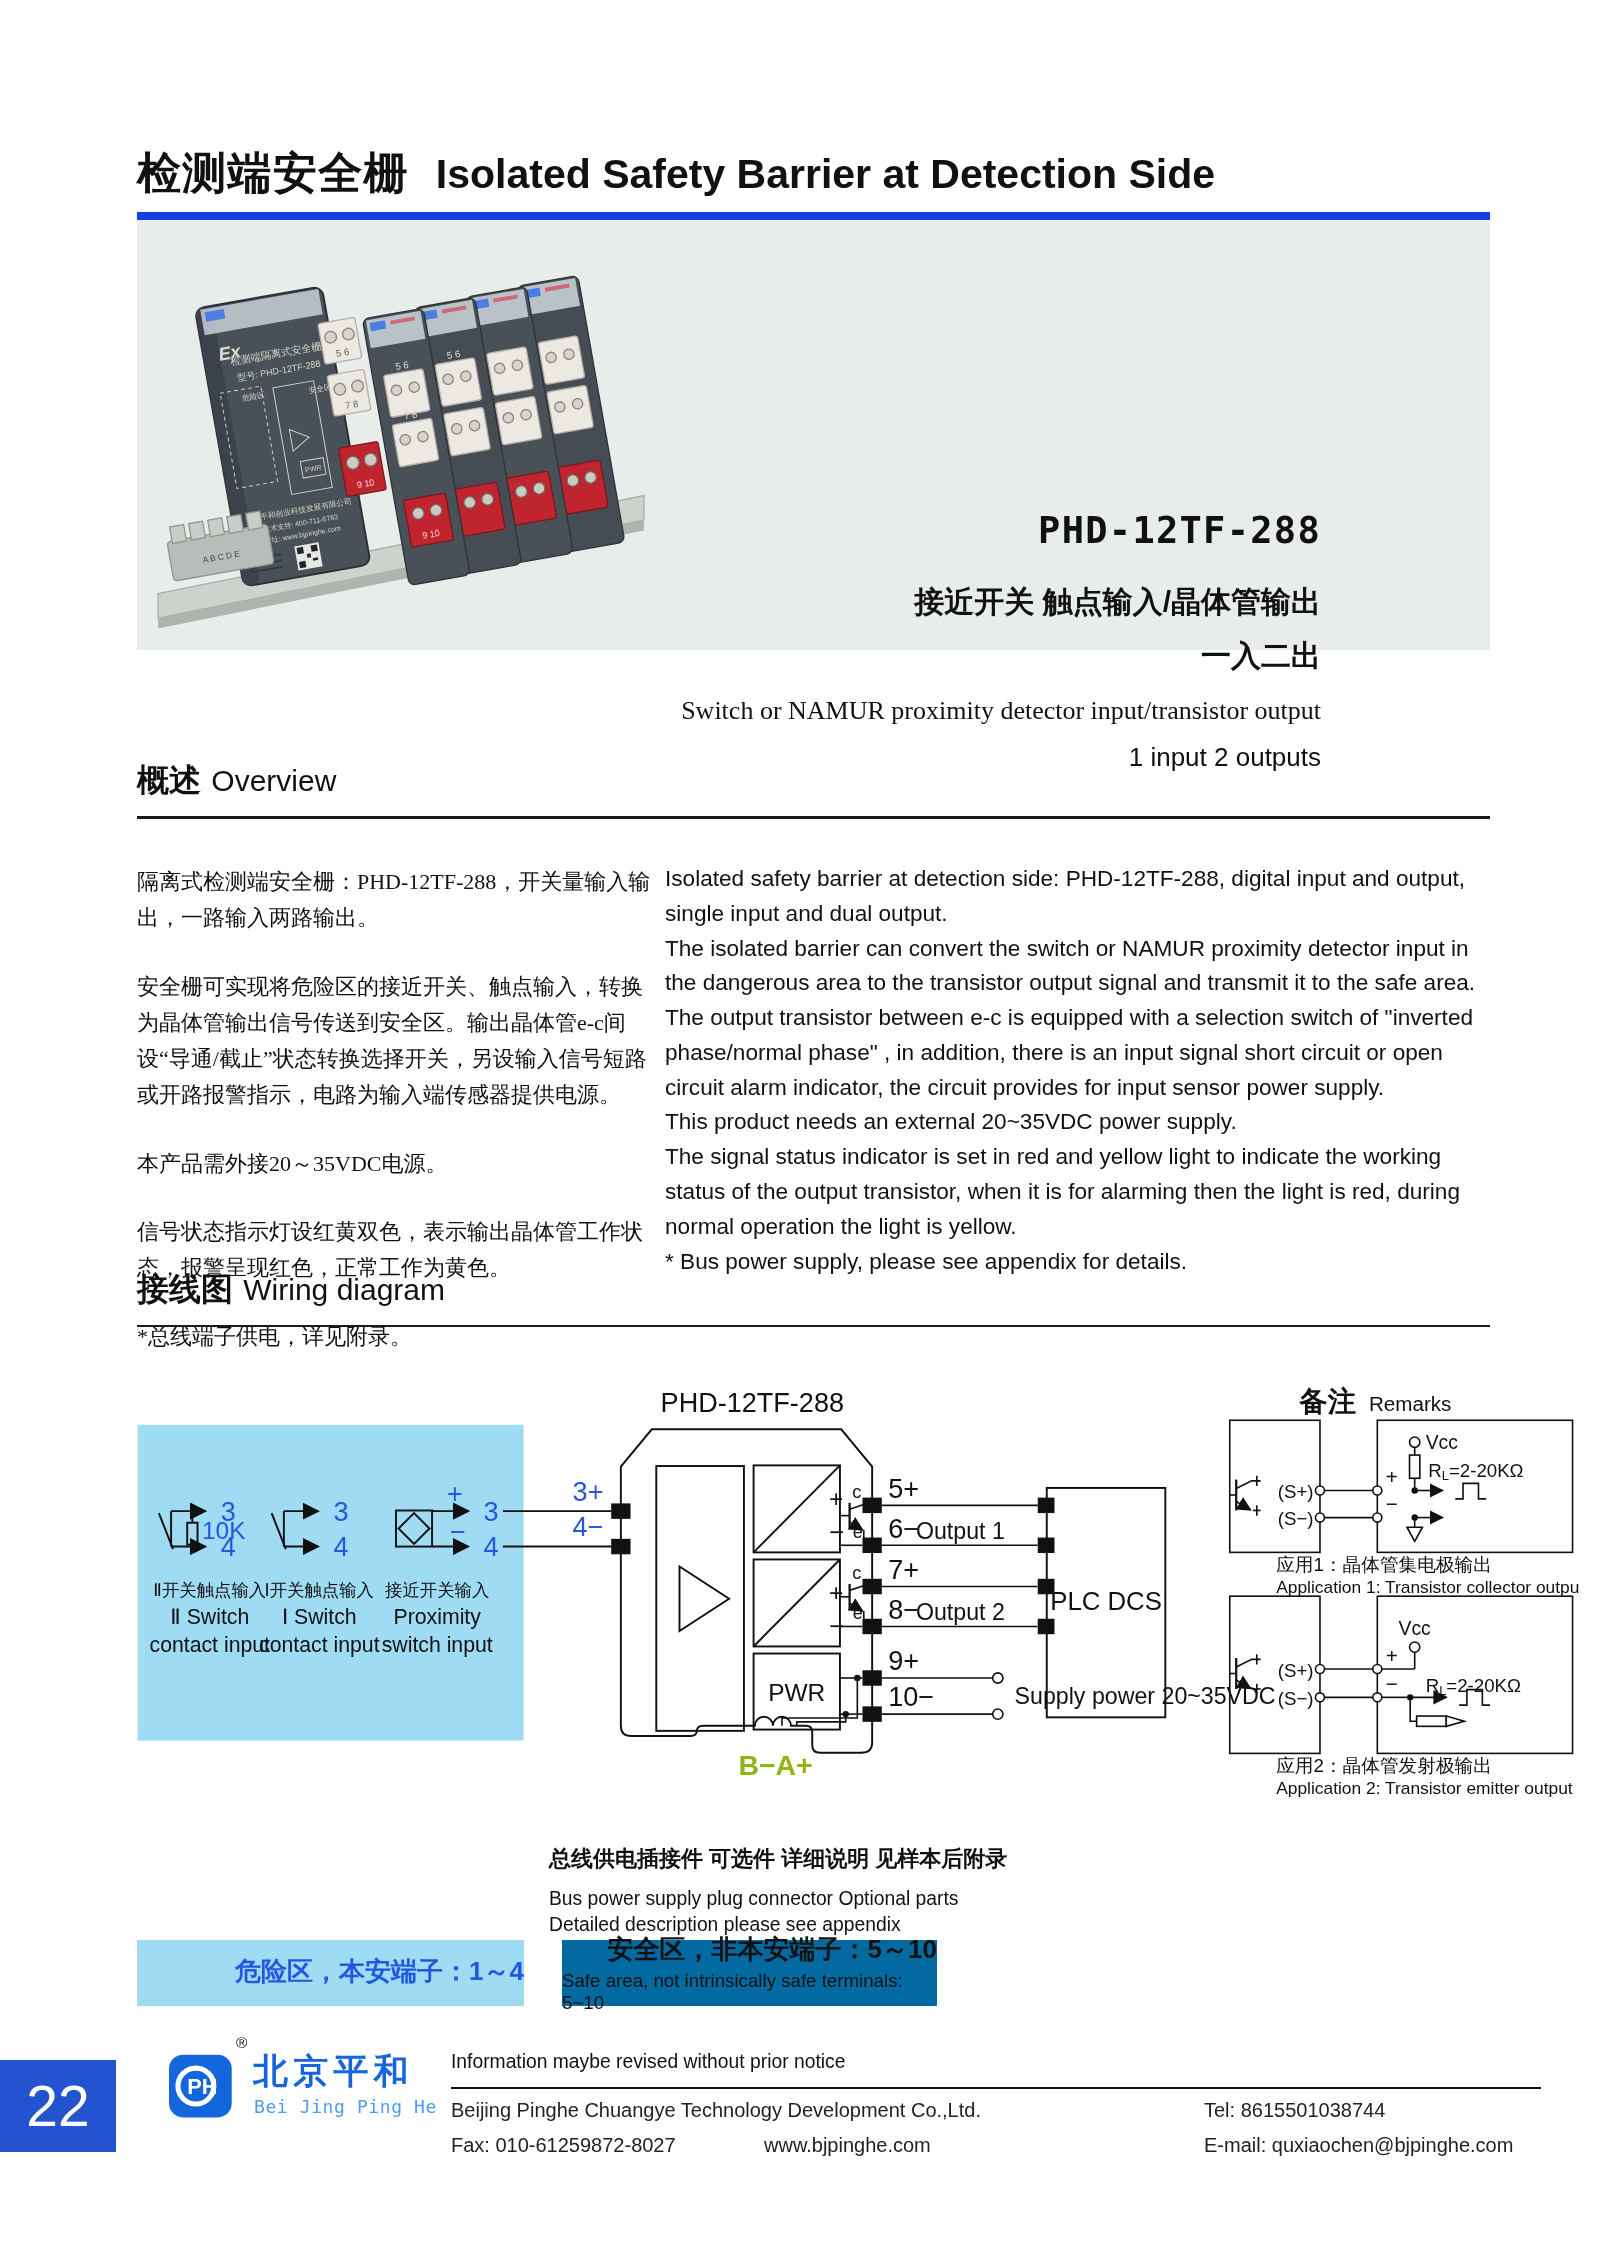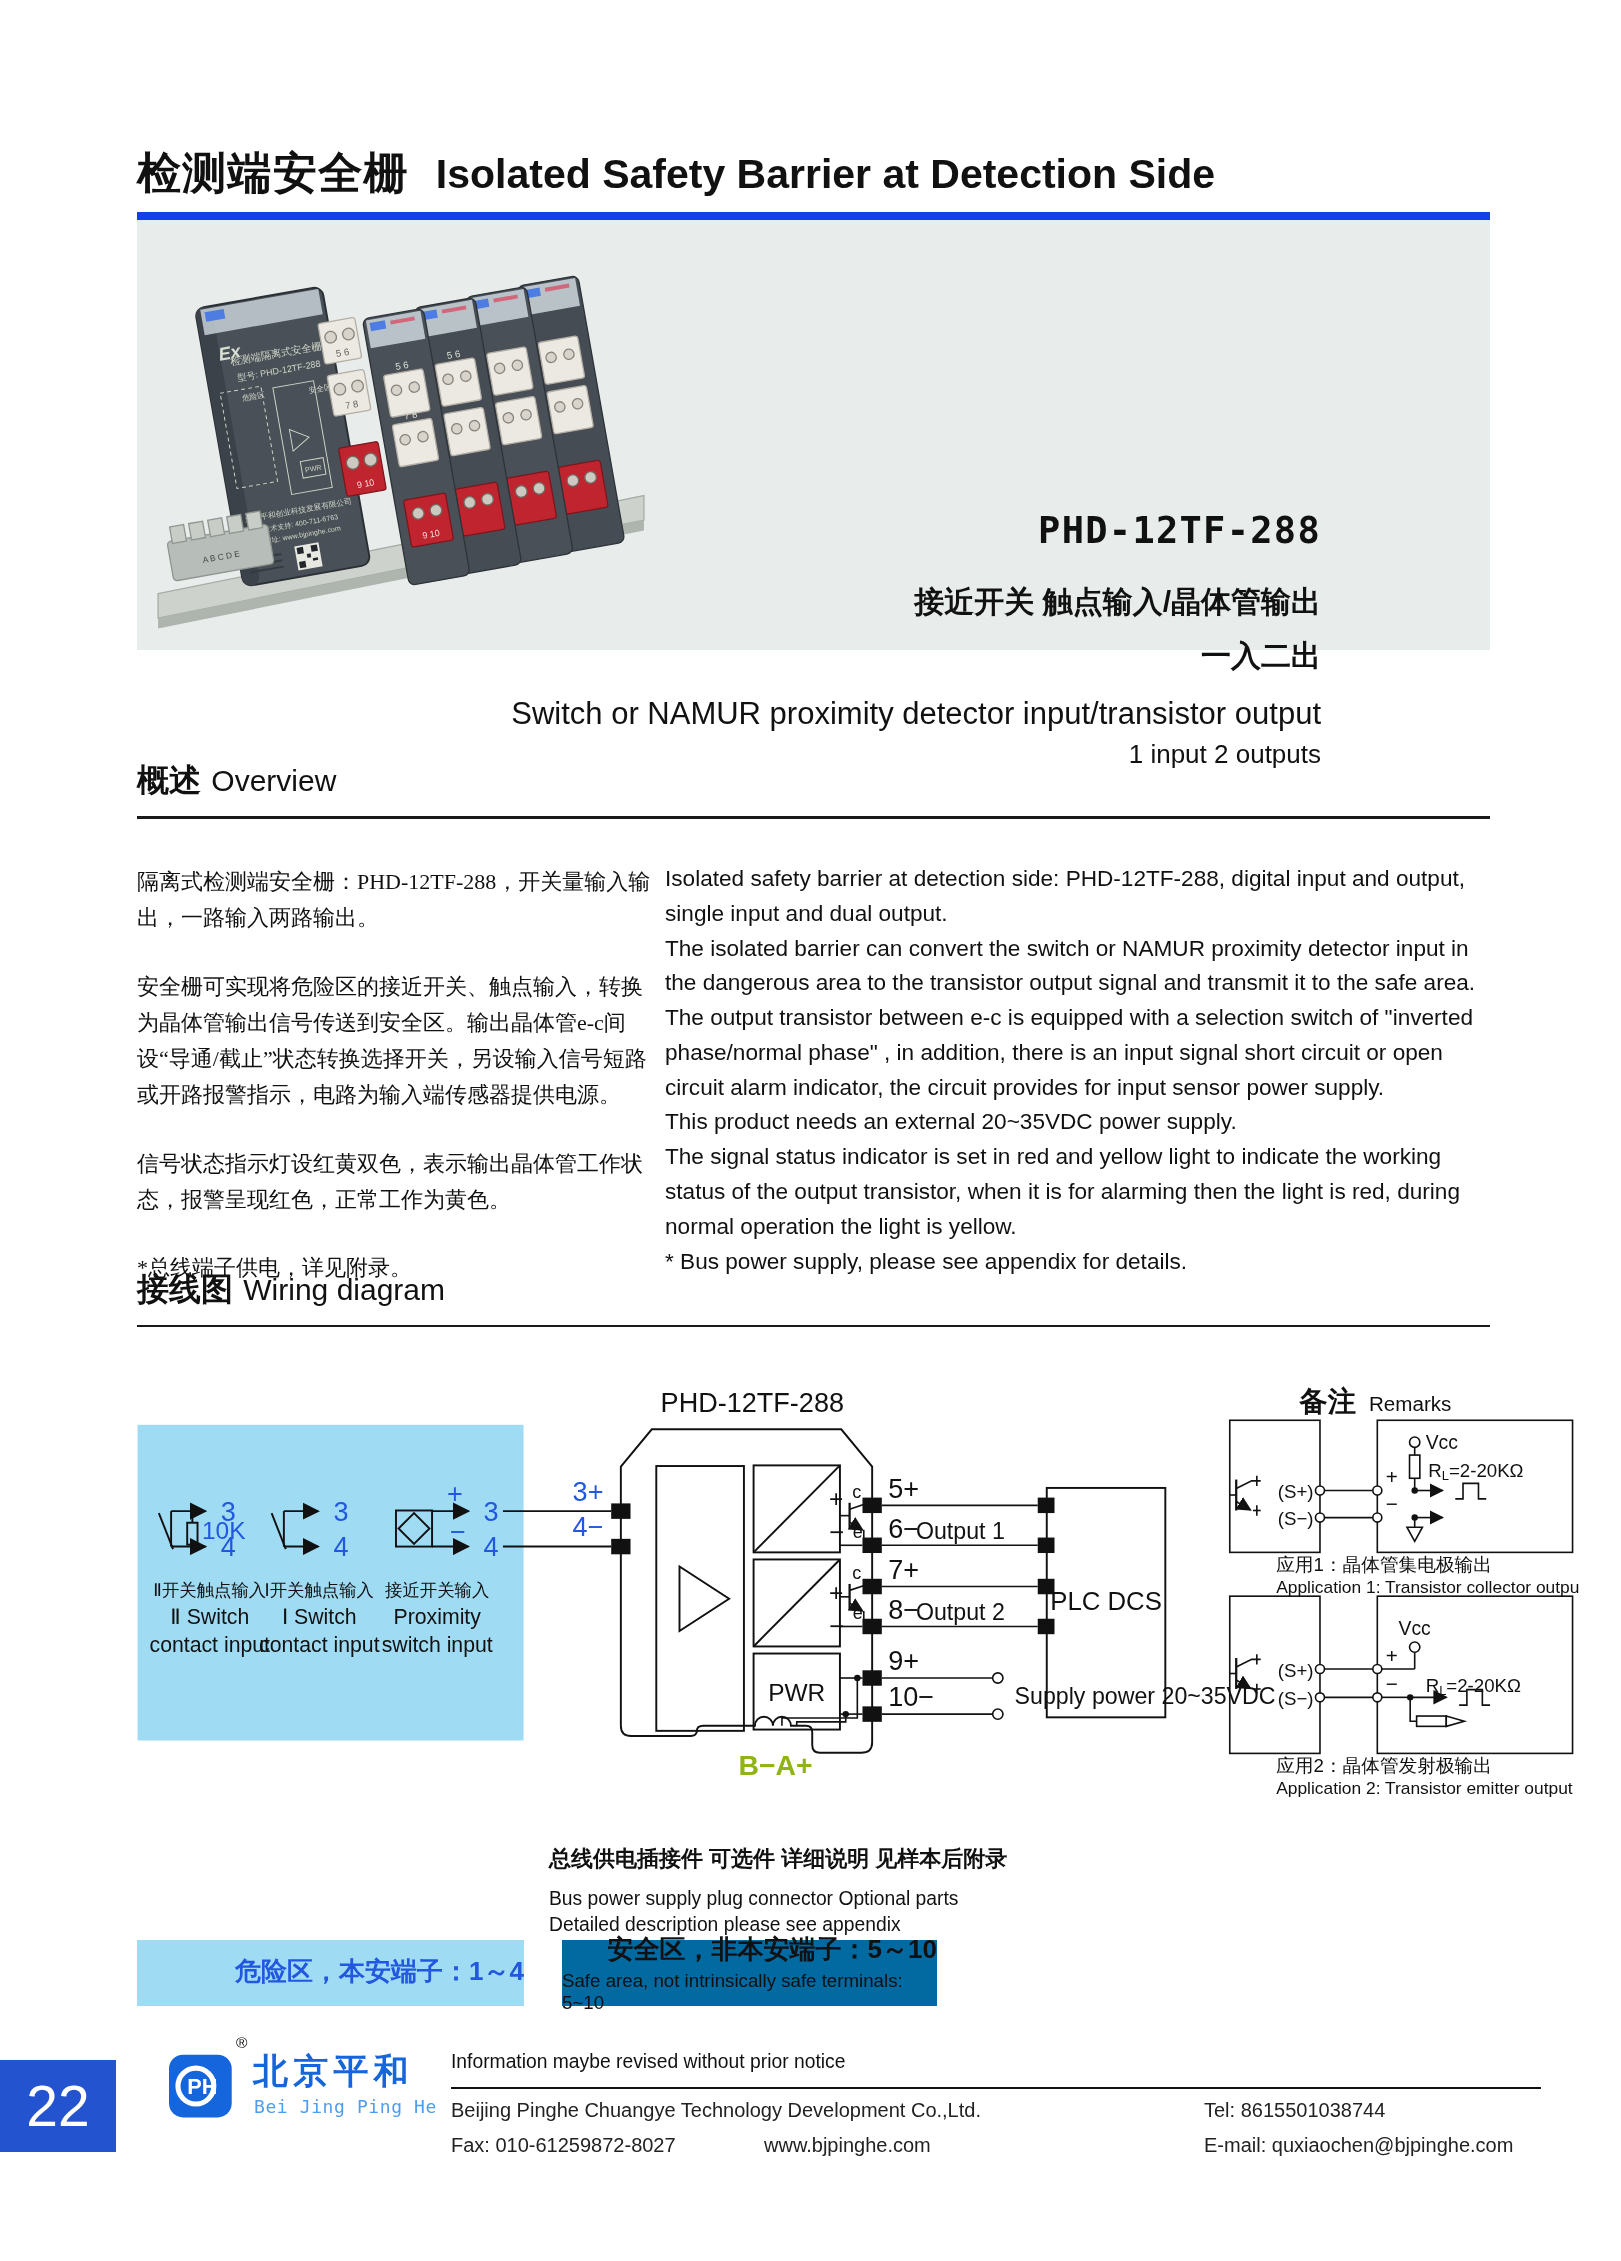--- a/index.html
+++ b/index.html
@@ -12,21 +12,21 @@
   .hdr .cn{font-size:44px;font-weight:bold;letter-spacing:1.3px;}
   .hdr .en{font-size:41px;font-weight:600;}
   .hdr-rule{left:137px;top:212px;width:1353px;height:8.4px;}
 
   
   .panel{left:137px;top:220px;width:1353px;height:430px;}
   .prod-text{right:169px;top:289px;text-align:right;}
   .prod-model{font-family:"DejaVu Sans Mono",monospace;font-size:37px;font-weight:bold;letter-spacing:1.3px;margin-bottom:30px;}
   .prod-cn{font-size:30px;font-weight:bold;margin-bottom:13px;font-family:"Liberation Sans",sans-serif;margin-top:27px;}
   .prod-cn2{font-size:30px;font-weight:bold;margin-bottom:19.3px;}
-  .prod-en{font-size:31px;margin-bottom:7px;}
+  .prod-en{font-size:26px;margin-bottom:16px;font-family:Liberation Serif, serif;}
   .prod-en2{font-size:26px;}
 
   
   .sec-h{display:flex;align-items:baseline;gap:10.3px;white-space:nowrap;}
   .sec-h .cn{font-size:32px;font-weight:bold;}
   .sec-h .en{font-size:30px;}
   .sec-rule{height:2.6px;background:#1a1a1a;}
 
   
   .ov-cn{left:137px;top:864px;width:516px;font-family:"Liberation Serif",serif;font-size:22px;line-height:1.65;}
@@ -222,20 +222,21 @@
 
   <div class="abs sec-h" style="left:137px;top:759px;">
     <span class="cn">概述</span>
     <span class="en">Overview</span>
   </div>
   <div class="abs sec-rule" style="left:137px;top:816px;width:1353px;"></div>
 
   <div class="abs ov-cn">
     <p>隔离式检测端安全栅：PHD-12TF-288，开关量输入输出，一路输入两路输出。</p>
     <p>安全栅可实现将危险区的接近开关、触点输入，转换为晶体管输出信号传送到安全区。输出晶体管e-c间设“导通/截止”状态转换选择开关，另设输入信号短路或开路报警指示，电路为输入端传感器提供电源。</p>
+    <p>本产品需外接20～35VDC电源。</p>
     <p>信号状态指示灯设红黄双色，表示输出晶体管工作状态，报警呈现红色，正常工作为黄色。</p>
     <p>*总线端子供电，详见附录。</p>
   </div>
   <div class="abs ov-en">
     <p>Isolated safety barrier at detection side: PHD-12TF-288, digital input and output, single input and dual output.</p>
     <p>The isolated barrier can convert the switch or NAMUR proximity detector input in the dangerous area to the transistor output signal and transmit it to the safe area. The output transistor between e-c is equipped with a selection switch of "inverted phase/normal phase" , in addition, there is an input signal short circuit or open circuit alarm indicator, the circuit provides for input sensor power supply.</p>
     <p>This product needs an external 20~35VDC power supply.</p>
     <p>The signal status indicator is set in red and yellow light to indicate the working status of the output transistor, when it is for alarming then the light is red,  during normal operation the light is yellow.</p>
     <p>* Bus power supply, please see appendix for details.</p>
   </div>

